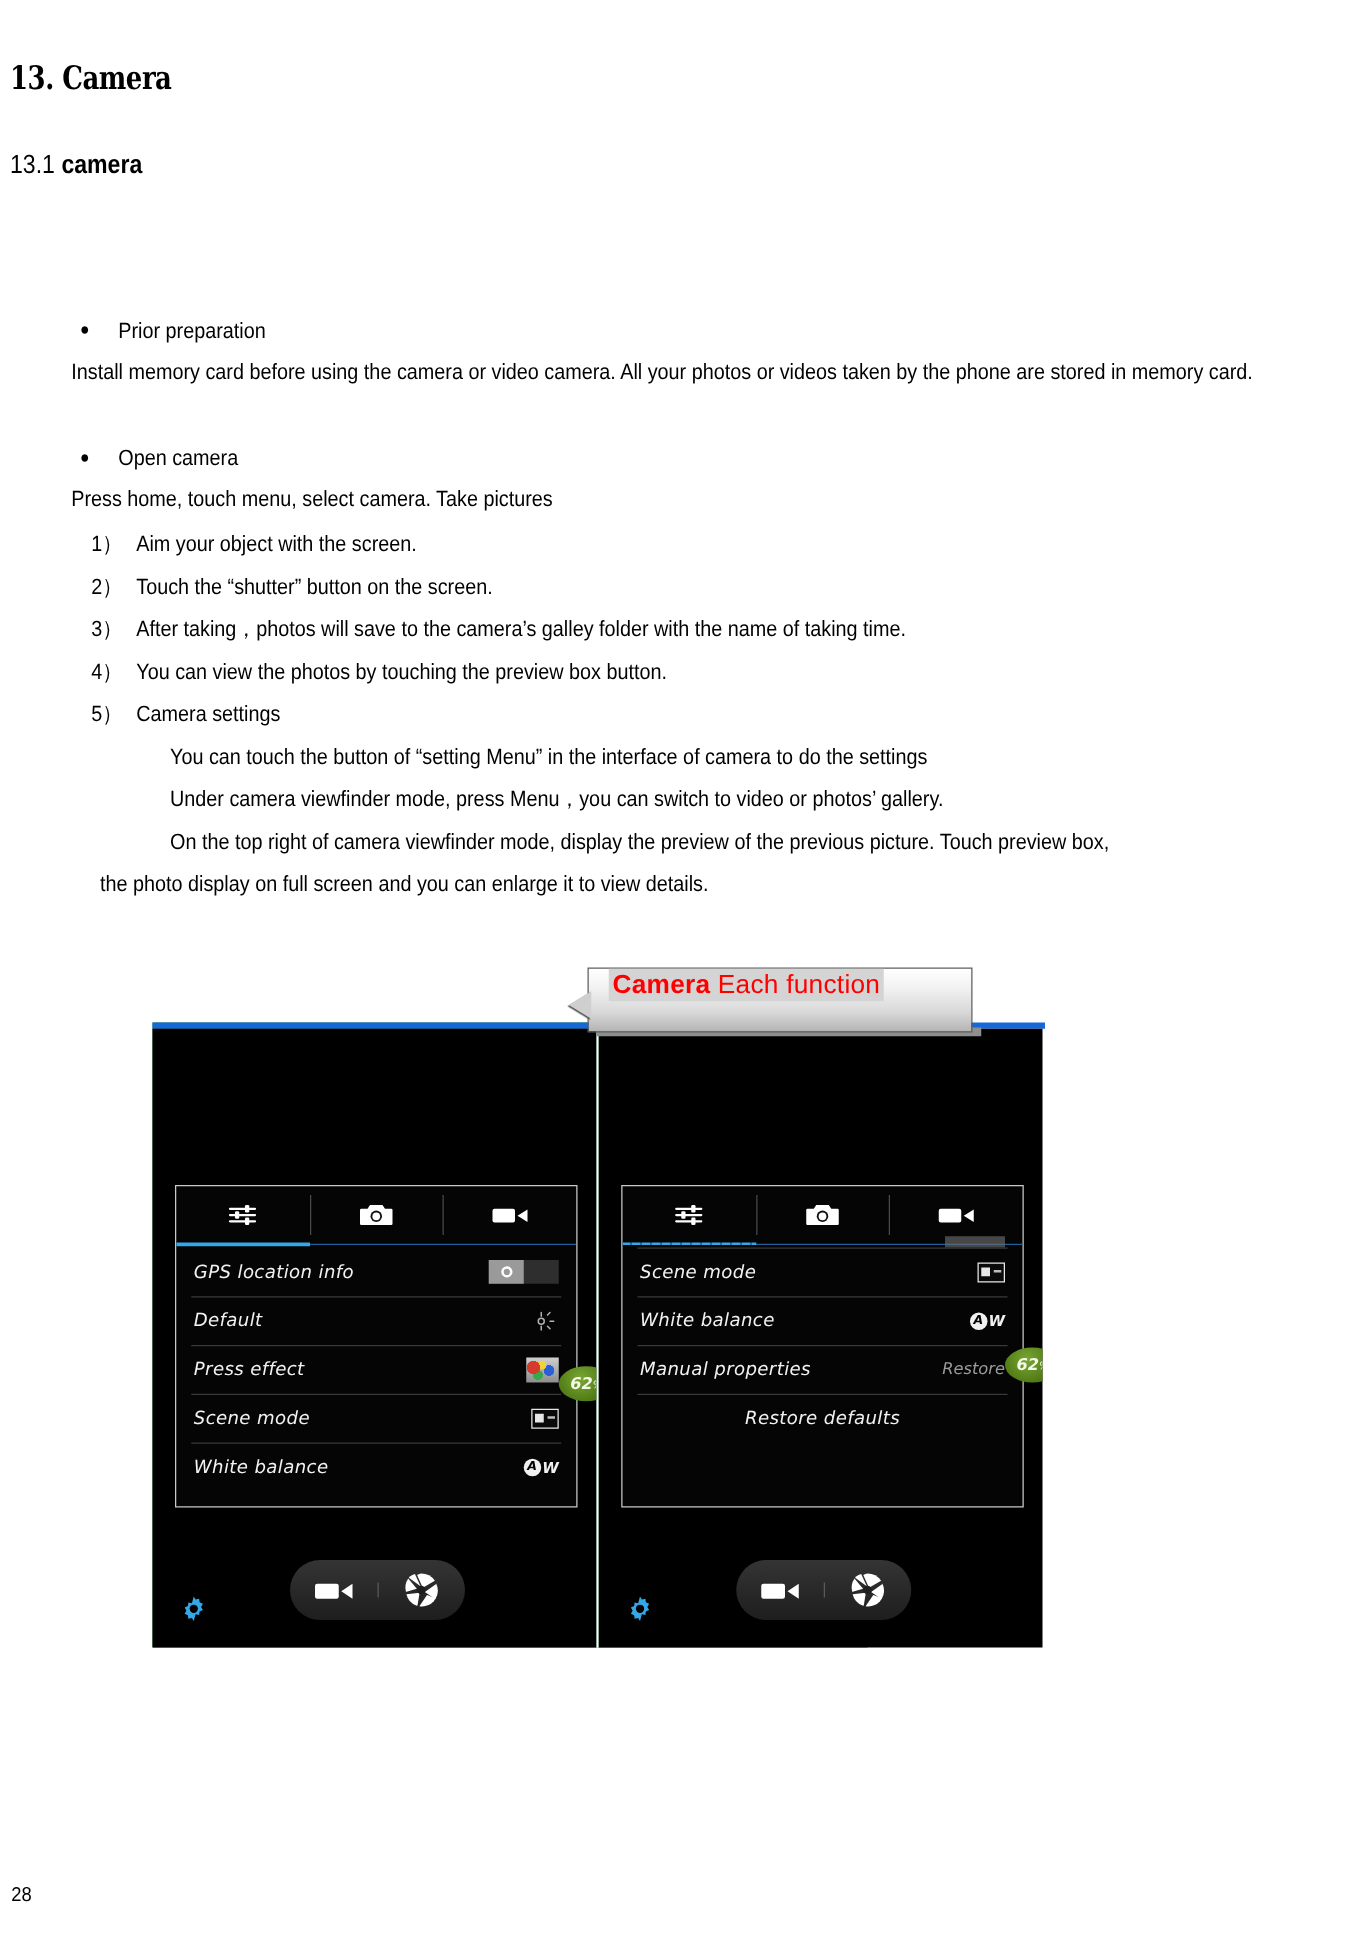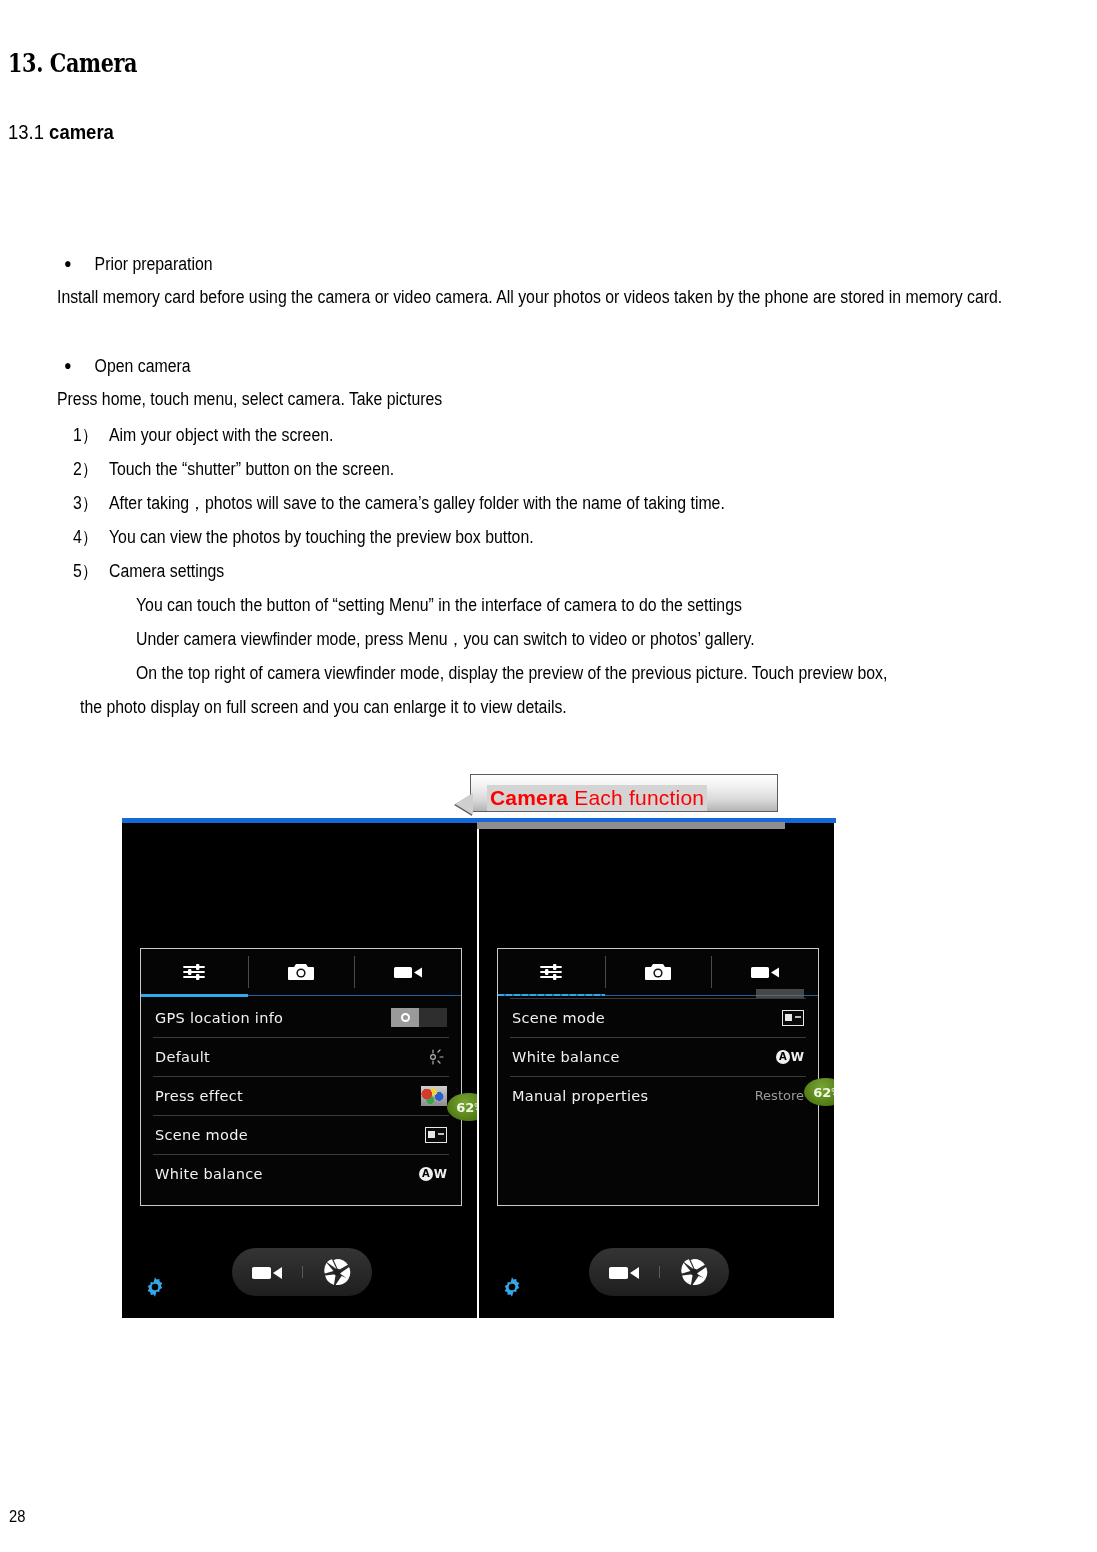--- a/index.html
+++ b/index.html
@@ -141,27 +141,27 @@
     transform: scaleX(.92);
     transform-origin: left top;
   }
 
   
   .callout {
     position: absolute;
     left: 470px;
     top: 774px;
     width: 308px;
-    height: 38px;
+    height: 52px;
     background: linear-gradient(to bottom, #ffffff 0%, #f2f2f2 30%, #d8d8d8 70%, #b4b4b4 100%);
     border: 1px solid #5d5d5d;
     box-sizing: border-box;
     z-index: 30;
     display: flex;
-    align-items: flex-end;
+    align-items: flex-start;
   }
   .callout-shadow {
     position: absolute;
     left: 477px;
     top: 822px;
     width: 308px;
     height: 7px;
     background: #8e8e8e;
     z-index: 29;
   }
@@ -191,20 +191,21 @@
 
   
   .shotblock {
     position: absolute;
     left: 122px;
     top: 818px;
     width: 572px;
     height: 500px;
     background: #15803d;
     z-index: 10;
+    font-style: italic;
   }
   .shot-topstrip {
     position: absolute;
     left: 0;
     top: 0;
     width: 714px;
     height: 5px;
     background: #1668d8;
   }
   .shot-divider {
@@ -682,20 +683,23 @@
             <span class="ic-scene"></span>
           </div>
           <div class="row">
             <span class="row-label">White balance</span>
             <span class="ic-wb"><span class="a">A</span>W</span>
           </div>
           <div class="row">
             <span class="row-label">Manual properties</span>
             <span class="row-value">Restore</span>
           </div>
+          <div class="row center">
+            <span class="row-label">Restore defaults</span>
+          </div>
         </div>
       </div>
 
       <div class="battery">
         <span>62</span>
           <span class="pct">%</span>
       </div>
 
       <div class="gear">
         <svg width="26" height="26" viewBox="0 0 26 26">

